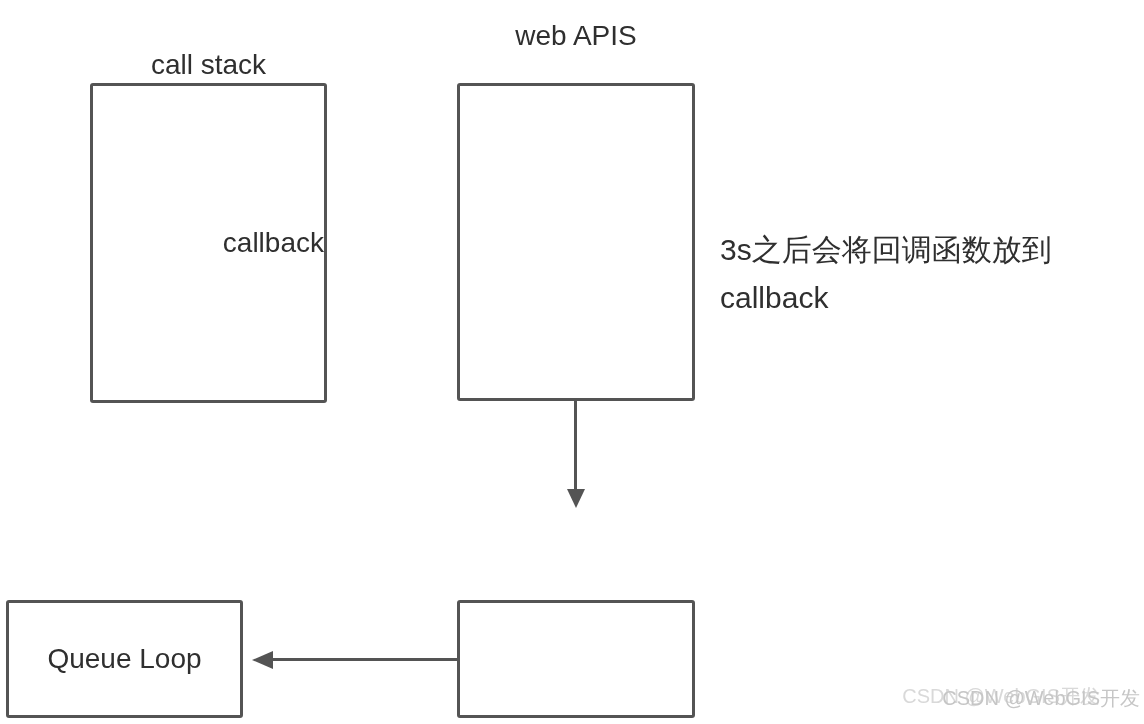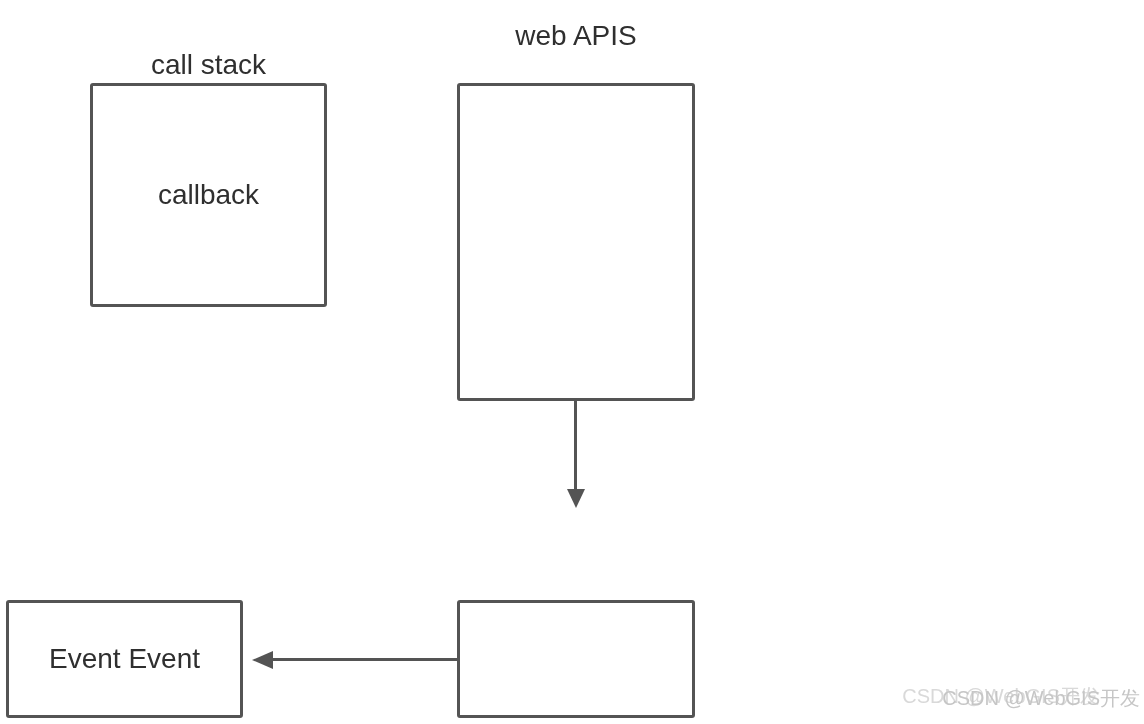--- a/index.html
+++ b/index.html
@@ -32,21 +32,21 @@
     display: flex;
     align-items: center;
     justify-content: center;
     font-size: 28px;
     color: #2f2f2f;
   }
   #label-call-stack      { left: 90px;  top: 30px;  width: 237px; margin-top: 19px; }
   #label-web-apis        { left: 457px; top: 20px;  width: 238px; }
   #label-callback-queue  { left: 447px; top: 534px; width: 240px; }
 
-  #box-call-stack      { left: 90px;  top: 83px;  width: 237px; height: 224px; }
+  #box-call-stack      { left: 90px;  top: 83px;  width: 237px; height: 320px; justify-content: flex-end; }
   #box-web-apis        { left: 457px; top: 83px;  width: 238px; height: 318px; }
   #box-callback-queue  { left: 457px; top: 600px; width: 238px; height: 118px; }
   #box-event-loop      { left: 6px;   top: 600px; width: 237px; height: 118px; }
 
   .arrow-part { position: absolute; }
   
   #arrow-down-shaft {
     left: 574px; top: 401px;
     width: 3px; height: 90px;
     background: #545454;
@@ -103,31 +103,32 @@
 
   <div class="heading" id="label-web-apis">web APIS</div>
 
   <div class="box" id="box-call-stack">
     <span>callback</span>
   </div>
 
   <div class="box" id="box-web-apis"></div>
 
   <div id="annotation">
+    <div>3s之后会将回调函数放到callback</div>
   </div>
 
   <div class="arrow-part" id="arrow-down-shaft"></div>
   <div class="arrow-part" id="arrow-down-head"></div>
 
 
   <div class="box" id="box-callback-queue"></div>
 
   <div class="arrow-part" id="arrow-left-shaft"></div>
   <div class="arrow-part" id="arrow-left-head"></div>
 
   <div class="box" id="box-event-loop">
-    <span>Event Event</span>
+    <span>Queue Loop</span>
   </div>
 
   <div class="watermark" id="watermark-back">CSDN @WebGIS开发</div>
   <div class="watermark" id="watermark-front">CSDN @WebGIS开发</div>
 
 </div>
 
 </body></html>

